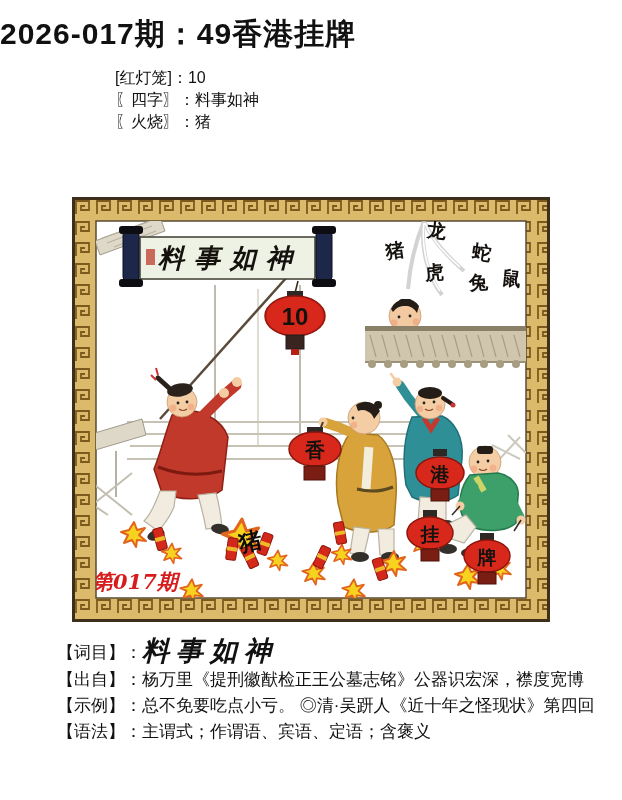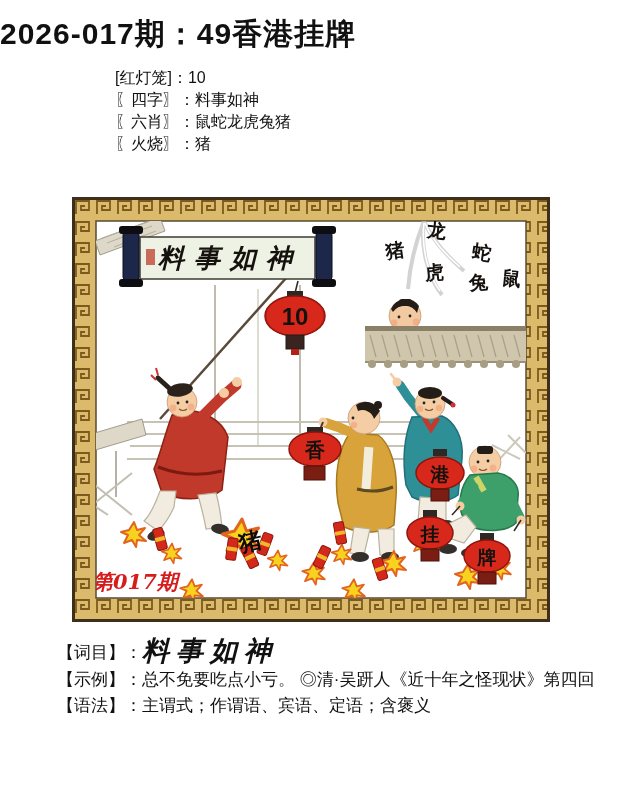--- a/index.html
+++ b/index.html
@@ -20,21 +20,20 @@
 </head>
 <body>
 
 <div class="page">
 
   <div class="title">2026-017期：49香港挂牌</div>
 
   <div class="info-block">
     <div class="info-line"><span class="info-label">[红灯笼]：</span><span class="info-value">10</span></div>
     <div class="info-line"><span class="info-label">〖四字〗：</span><span class="info-value">料事如神</span></div>
-    <div class="info-line"><span class="info-label">〖六肖〗：</span><span class="info-value">鼠蛇龙虎兔猪</span></div>
     <div class="info-line"><span class="info-label">〖火烧〗：</span><span class="info-value">猪</span></div>
   </div>
 
   <div class="picture-frame">
     <svg width="478" height="425" viewBox="0 0 478 425">
       <defs>
         <pattern id="gkey" width="21" height="21" patternUnits="userSpaceOnUse">
           <rect width="21" height="21" fill="#dcba6c"></rect>
           <path d="M4,17 V4 H17 V13 H9 V9 H13" fill="none" stroke="#7c5a1d" stroke-width="1.8"></path>
         </pattern>
@@ -285,17 +284,18 @@
         </g>
 
         <text x="20" y="392" font-family="'DejaVu Serif',serif" font-size="21" font-weight="bold" font-style="italic" fill="#d61c1c">第017期</text>
 
       </g>
     </svg>
   </div>
 
   <div class="details-block">
     <div class="detail-line big"><span class="detail-label">【词目】：</span><span class="detail-value">料事如神</span></div>
+    <div class="detail-line"><span class="detail-label">【出自】：</span><span class="detail-value">杨万里《提刑徽猷检正王公墓志铭》公器识宏深，襟度宽博</span></div>
     <div class="detail-line"><span class="detail-label">【示例】：</span><span class="detail-value">总不免要吃点小亏。 ◎清·吴趼人《近十年之怪现状》第四回</span></div>
     <div class="detail-line"><span class="detail-label">【语法】：</span><span class="detail-value">主谓式；作谓语、宾语、定语；含褒义</span></div>
   </div>
 
 </div>
 
 </body></html>

